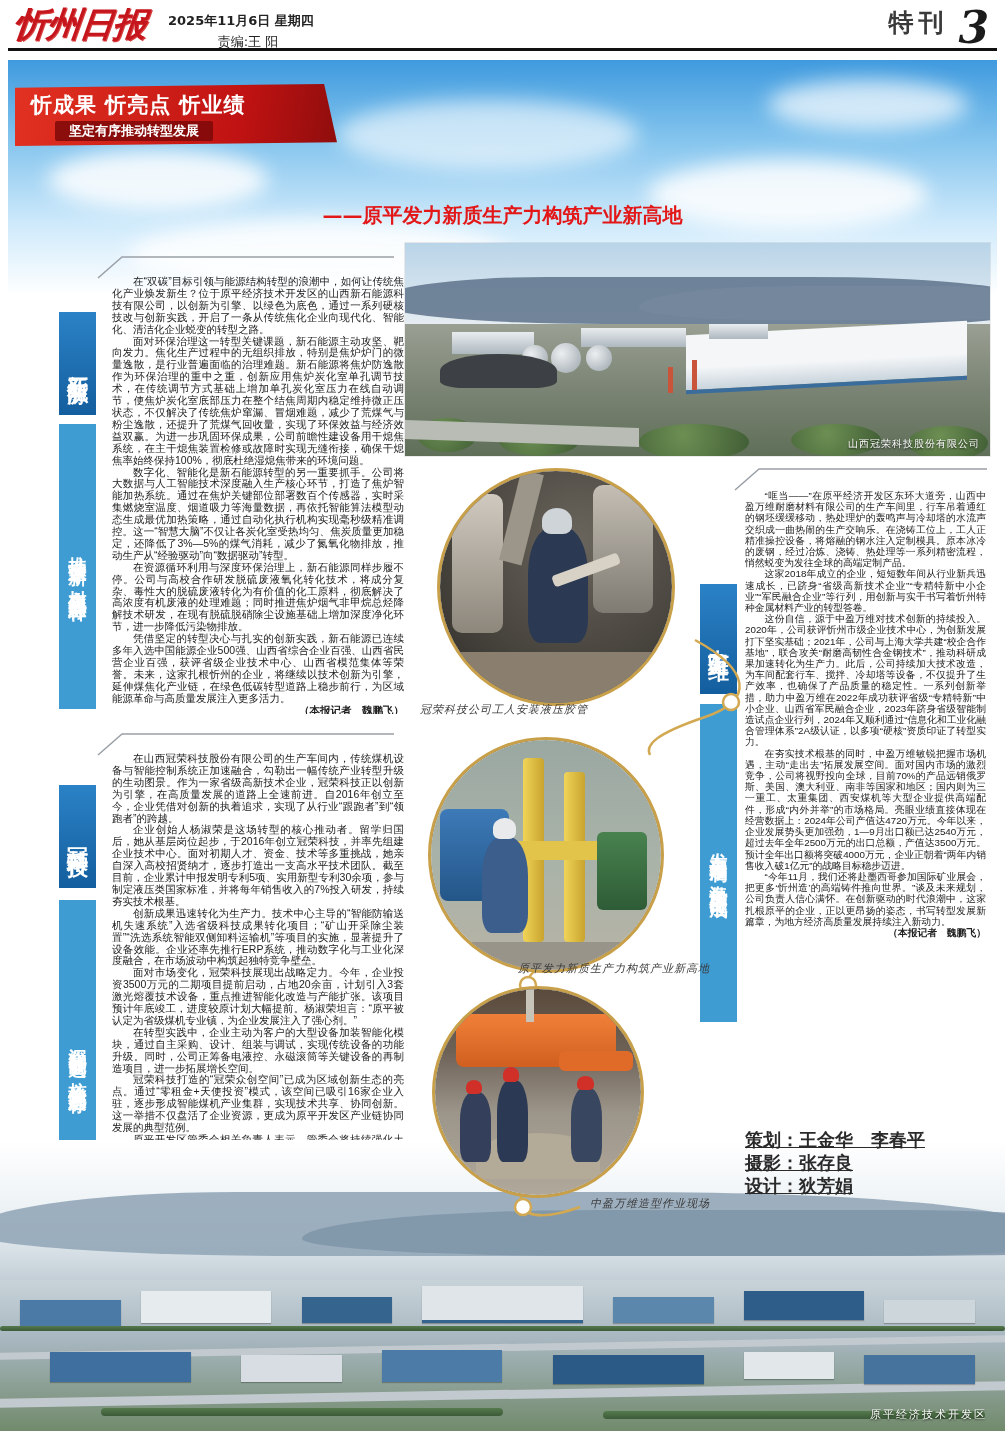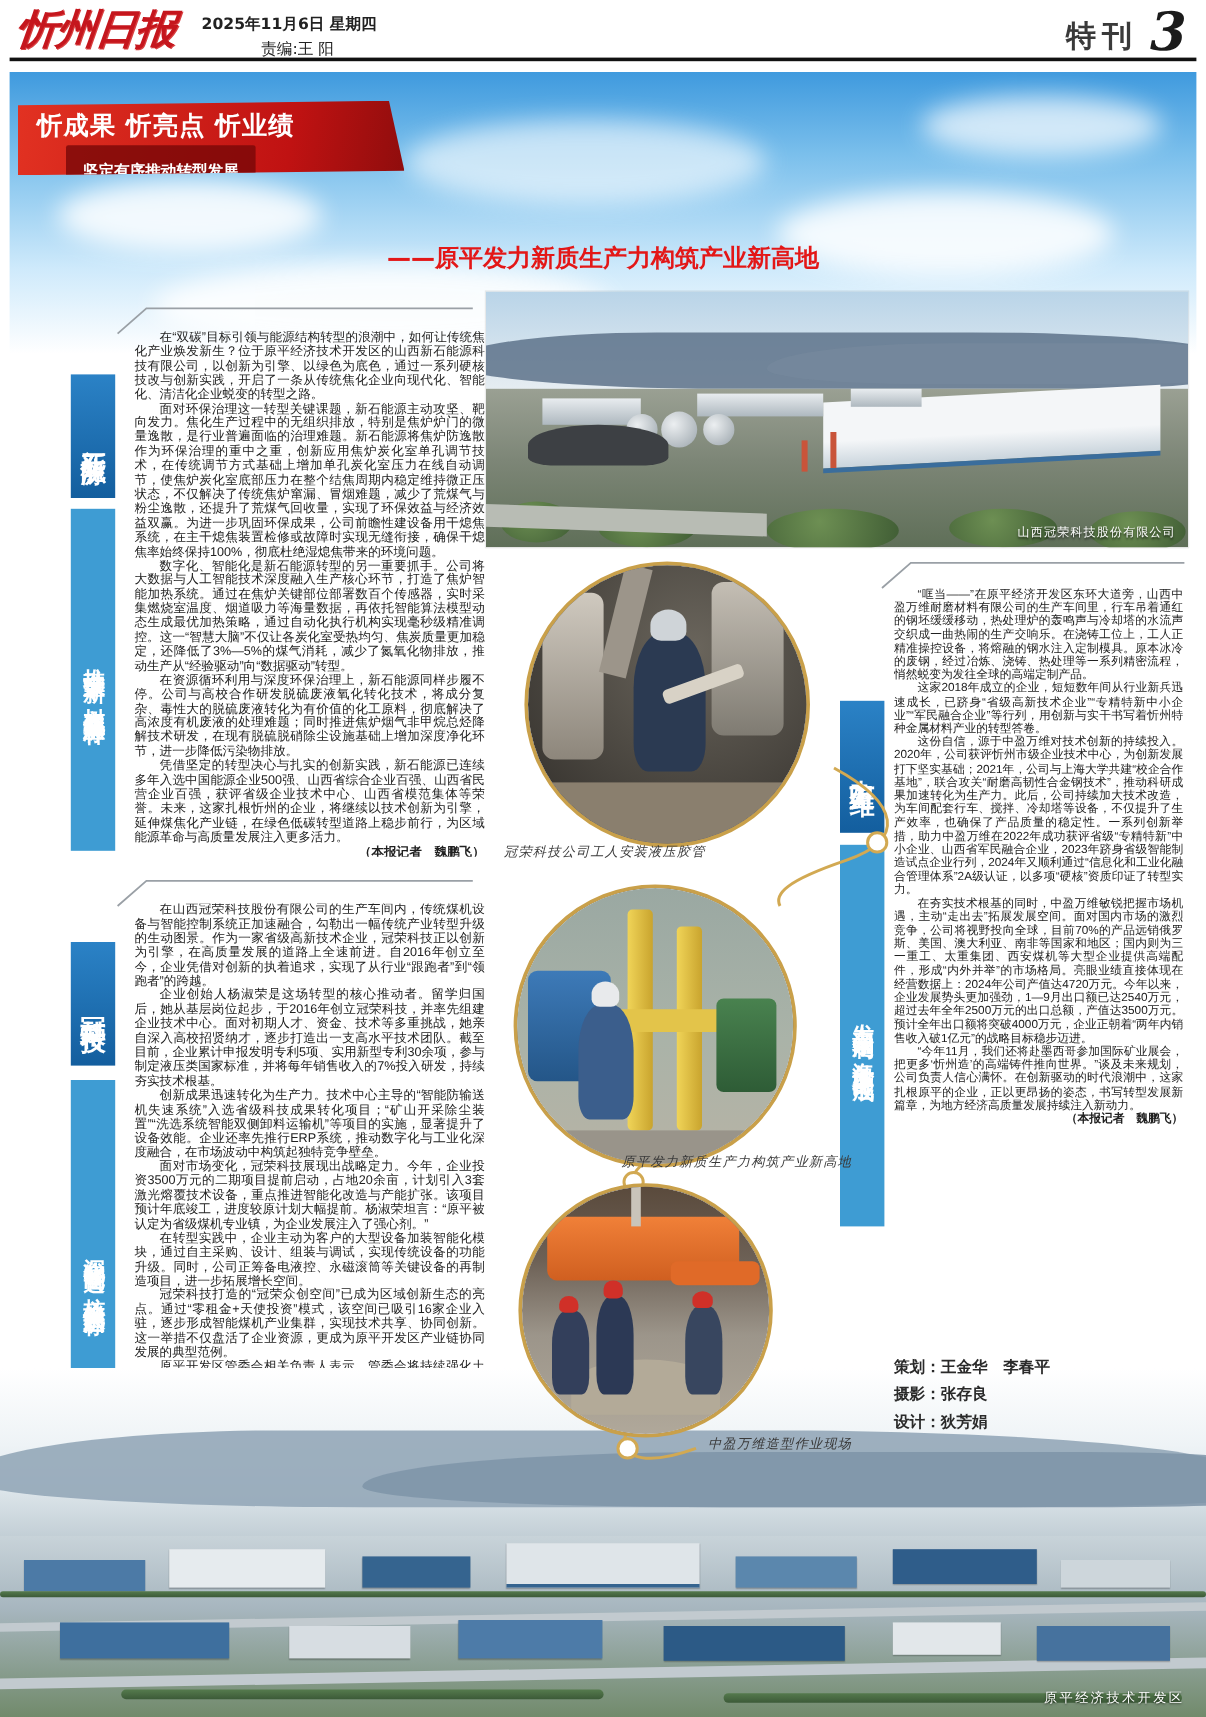--- a/index.html
+++ b/index.html
@@ -4,38 +4,38 @@
 <style>
   html,body{margin:0;padding:0;background:#e9e9e9;}
   #page{position:relative;width:1005px;height:1431px;background:#fff;overflow:hidden;margin:0 auto;
         font-family:"DejaVu Sans","Liberation Sans",sans-serif;}
   
   .masthead{position:absolute;left:14px;top:2px;font-family:"DejaVu Serif","Liberation Serif",serif;
         font-style:italic;font-weight:900;font-size:34px;color:#c5161d;transform:skewX(-6deg);
         letter-spacing:-1px;text-shadow:1px 1px 0 #d84040;}
   .date-block{position:absolute;left:168px;top:10px;font-size:13px;color:#222;font-weight:700;line-height:21px;}
   .date-block .ed{padding-left:14px;font-weight:400;text-align:center;}
-  .section-page{position:absolute;right:16px;top:6px;display:flex;align-items:flex-end;gap:10px;}
+  .section-page{position:absolute;right:16px;top:6px;display:flex;gap:10px;}
   .section-label{font-size:25px;color:#3a3a3a;letter-spacing:5px;font-weight:700;
         font-family:"DejaVu Sans","Liberation Sans",sans-serif;padding-bottom:4px;}
   .page-num{font-family:"DejaVu Serif","Liberation Serif",serif;font-style:italic;font-weight:900;
         font-size:44px;color:#1b1b1b;line-height:1;}
   .head-rule{position:absolute;left:8px;top:48px;width:989px;height:3px;background:#111;}
   
   .sky{position:absolute;left:8px;top:60px;width:989px;height:235px;
        background:linear-gradient(180deg,#3f9ade 0%,#7cc0ec 30%,#cfeafb 70%,#ffffff 100%);overflow:hidden;}
   .cloud{position:absolute;background:#fff;border-radius:50%;filter:blur(10px);opacity:.85;}
   
   .banner{position:absolute;left:15px;top:84px;width:322px;height:62px;
         background:linear-gradient(100deg,#e23222 0%,#c01212 70%,#8f0d0d 100%);
         clip-path:polygon(0 6%,96% 0,100% 94%,0 100%);}
   .banner-l1{margin:7px 0 0 16px;font-family:"DejaVu Serif","Liberation Serif",serif;
         font-weight:900;font-size:21px;color:#fff;letter-spacing:1px;white-space:nowrap;}
   .banner-l2{display:inline-block;margin:2px 0 0 40px;font-size:13px;font-weight:700;color:#fff;
-        background:rgba(120,8,8,.8);padding:13px 14px;border-radius:2px;white-space:nowrap;}
+        background:rgba(120,8,8,.8);padding:1px 14px;border-radius:2px;white-space:nowrap;}
   
   .title{position:absolute;left:0;top:130px;width:100%;text-align:center;font-weight:900;
         font-size:58px;color:#e31717;letter-spacing:8px;white-space:nowrap;
         text-shadow:2px 2px 0 rgba(255,255,255,.8);}
   .subtitle{position:absolute;left:0;top:202px;width:100%;text-align:center;font-weight:700;
         font-size:20px;color:#e31717;}
   
   .aerial{position:absolute;left:405px;top:243px;width:585px;height:213px;overflow:hidden;
         box-shadow:0 0 0 1px rgba(0,0,0,.08);}
   .a-sky{position:absolute;left:0;top:0;width:100%;height:40%;background:linear-gradient(#b9d4e8,#e8eef2);}
@@ -73,22 +73,22 @@
   .circle{position:absolute;border-radius:50%;border:3px solid #c9a04a;box-shadow:0 0 0 5px #fff inset;
         overflow:hidden;z-index:5;background:#666;}
   .circle .inner{position:absolute;left:0;top:0;width:100%;height:100%;border-radius:50%;overflow:hidden;}
   .ph-cap{position:absolute;font-size:11px;font-style:italic;color:#3a3a3a;z-index:6;
         font-family:"DejaVu Serif","Liberation Serif",serif;letter-spacing:1px;}
   .shape{position:absolute;}
   .worker{position:absolute;border-radius:40% 40% 20% 20%;}
   .helmet{position:absolute;border-radius:50% 50% 30% 30%;}
   .connector{position:absolute;left:395px;top:455px;z-index:4;pointer-events:none;}
   
-  .credits{position:absolute;left:745px;top:1128px;font-size:13px;font-weight:700;color:#2a2a2a;
-        line-height:23px;z-index:6;}
+  .credits{position:absolute;left:745px;top:1128px;font-size:18px;font-weight:700;color:#2a2a2a;
+        line-height:23px;z-index:6;text-decoration:underline;}
   
   .panorama{position:absolute;left:0;top:1140px;width:1005px;height:291px;overflow:hidden;z-index:1;
         background:linear-gradient(180deg,#ffffff 0%,#eef3f6 22%,#dfe7ec 34%,#c3cfd6 48%,#b9c6cd 100%);}
   .pn-mnt{position:absolute;left:-3%;top:18%;width:106%;height:22%;background:#93a7b8;
         border-radius:40% 60% 30% 50%/100% 90% 20% 60%;opacity:.9;}
   .pn-mnt2{position:absolute;left:30%;top:24%;width:80%;height:16%;background:#7e94a8;
         border-radius:60% 40% 40% 60%/100% 70% 30% 60%;opacity:.85;}
   .pn-base{position:absolute;left:0;top:48%;width:100%;height:52%;
         background:linear-gradient(180deg,#c8d3d9 0%,#a7b6bf 40%,#718a6b 100%);}
   .bld{position:absolute;box-shadow:0 1px 1px rgba(0,0,0,.25);}

